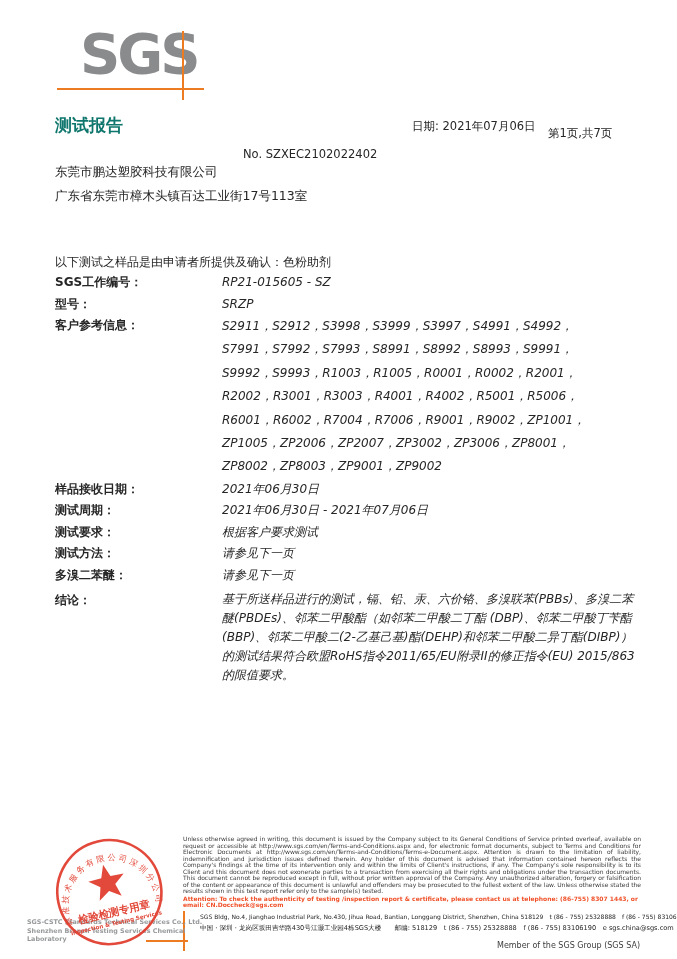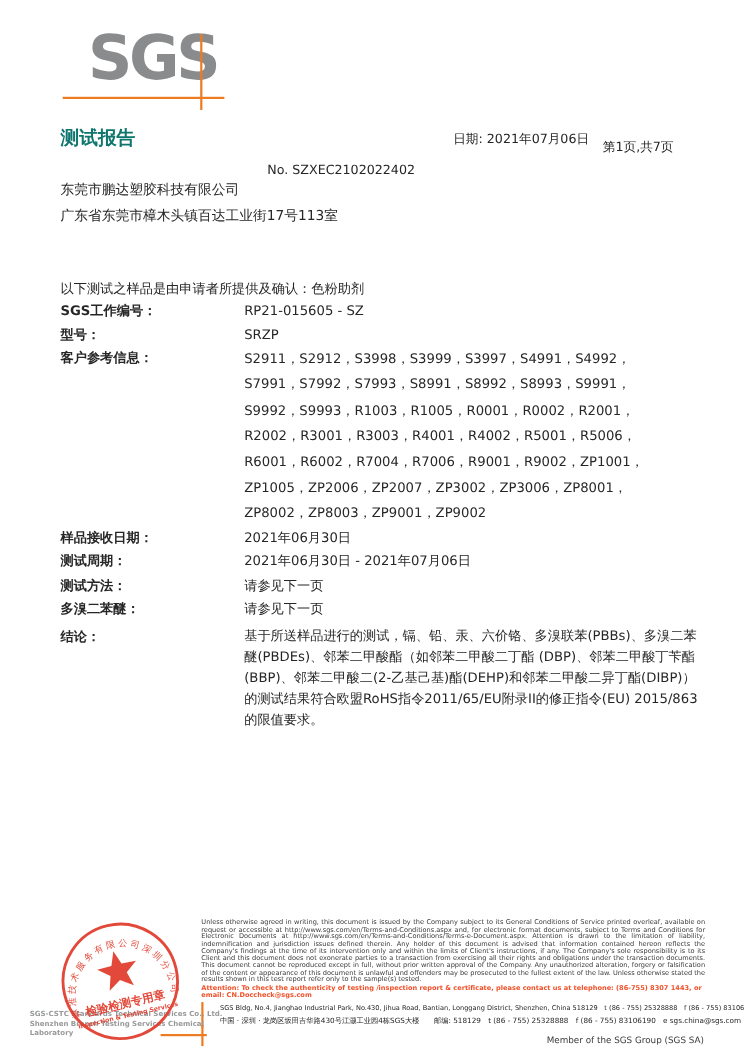--- a/index.html
+++ b/index.html
@@ -21,21 +21,21 @@
   .report-date{position:absolute;left:412px;top:119px;font-size:11.5px;}
   .report-pages{position:absolute;left:548px;top:126px;font-size:11.5px;}
   
   .applicant{position:absolute;left:55px;top:160px;font-size:12.5px;line-height:24px;}
   
   .intro{position:absolute;left:55px;top:254px;font-size:12px;}
   
   .fields{position:absolute;left:55px;top:272px;width:588px;}
   .field-row{display:flex;align-items:flex-start;}
   .field-label{width:167px;flex:none;font-size:12px;line-height:21.5px;font-weight:bold;}
-  .field-lines{font-size:12px;line-height:21.5px;width:418px;}
+  .field-lines{font-size:12px;line-height:21.5px;width:418px;font-style:italic;}
   .field-lines div{line-height:21.5px;white-space:nowrap;}
   .field-row.multi .field-lines div{line-height:23.4px;}
   .field-row:last-child{margin-top:4px;}
   .field-row:last-child .field-lines div{line-height:19px;white-space:normal;}
   
   .footer-block{position:absolute;left:183px;top:836px;width:458px;}
   .legal{font-size:6px;line-height:6.5px;text-align:justify;color:#3a3a3a;margin:0;}
   .attention{font-size:6px;line-height:6.5px;font-weight:bold;color:#f0512a;margin:1px 0 0 0;}
   .addr{border-left:2px solid #ed7b22;padding-left:15px;margin-top:2px;color:#1e1e1e;}
   .addr-en{font-size:6px;line-height:11px;white-space:nowrap;}
@@ -99,20 +99,26 @@
         <div>2021年06月30日</div>
       </div>
     </div>
     <div class="field-row">
       <div class="field-label">测试周期：</div>
       <div class="field-lines">
         <div>2021年06月30日 - 2021年07月06日</div>
       </div>
     </div>
     <div class="field-row">
+      <div class="field-label">测试要求：</div>
+      <div class="field-lines">
+        <div>根据客户要求测试</div>
+      </div>
+    </div>
+    <div class="field-row">
       <div class="field-label">测试方法：</div>
       <div class="field-lines">
         <div>请参见下一页</div>
       </div>
     </div>
     <div class="field-row">
       <div class="field-label">多溴二苯醚：</div>
       <div class="field-lines">
         <div>请参见下一页</div>
       </div>

